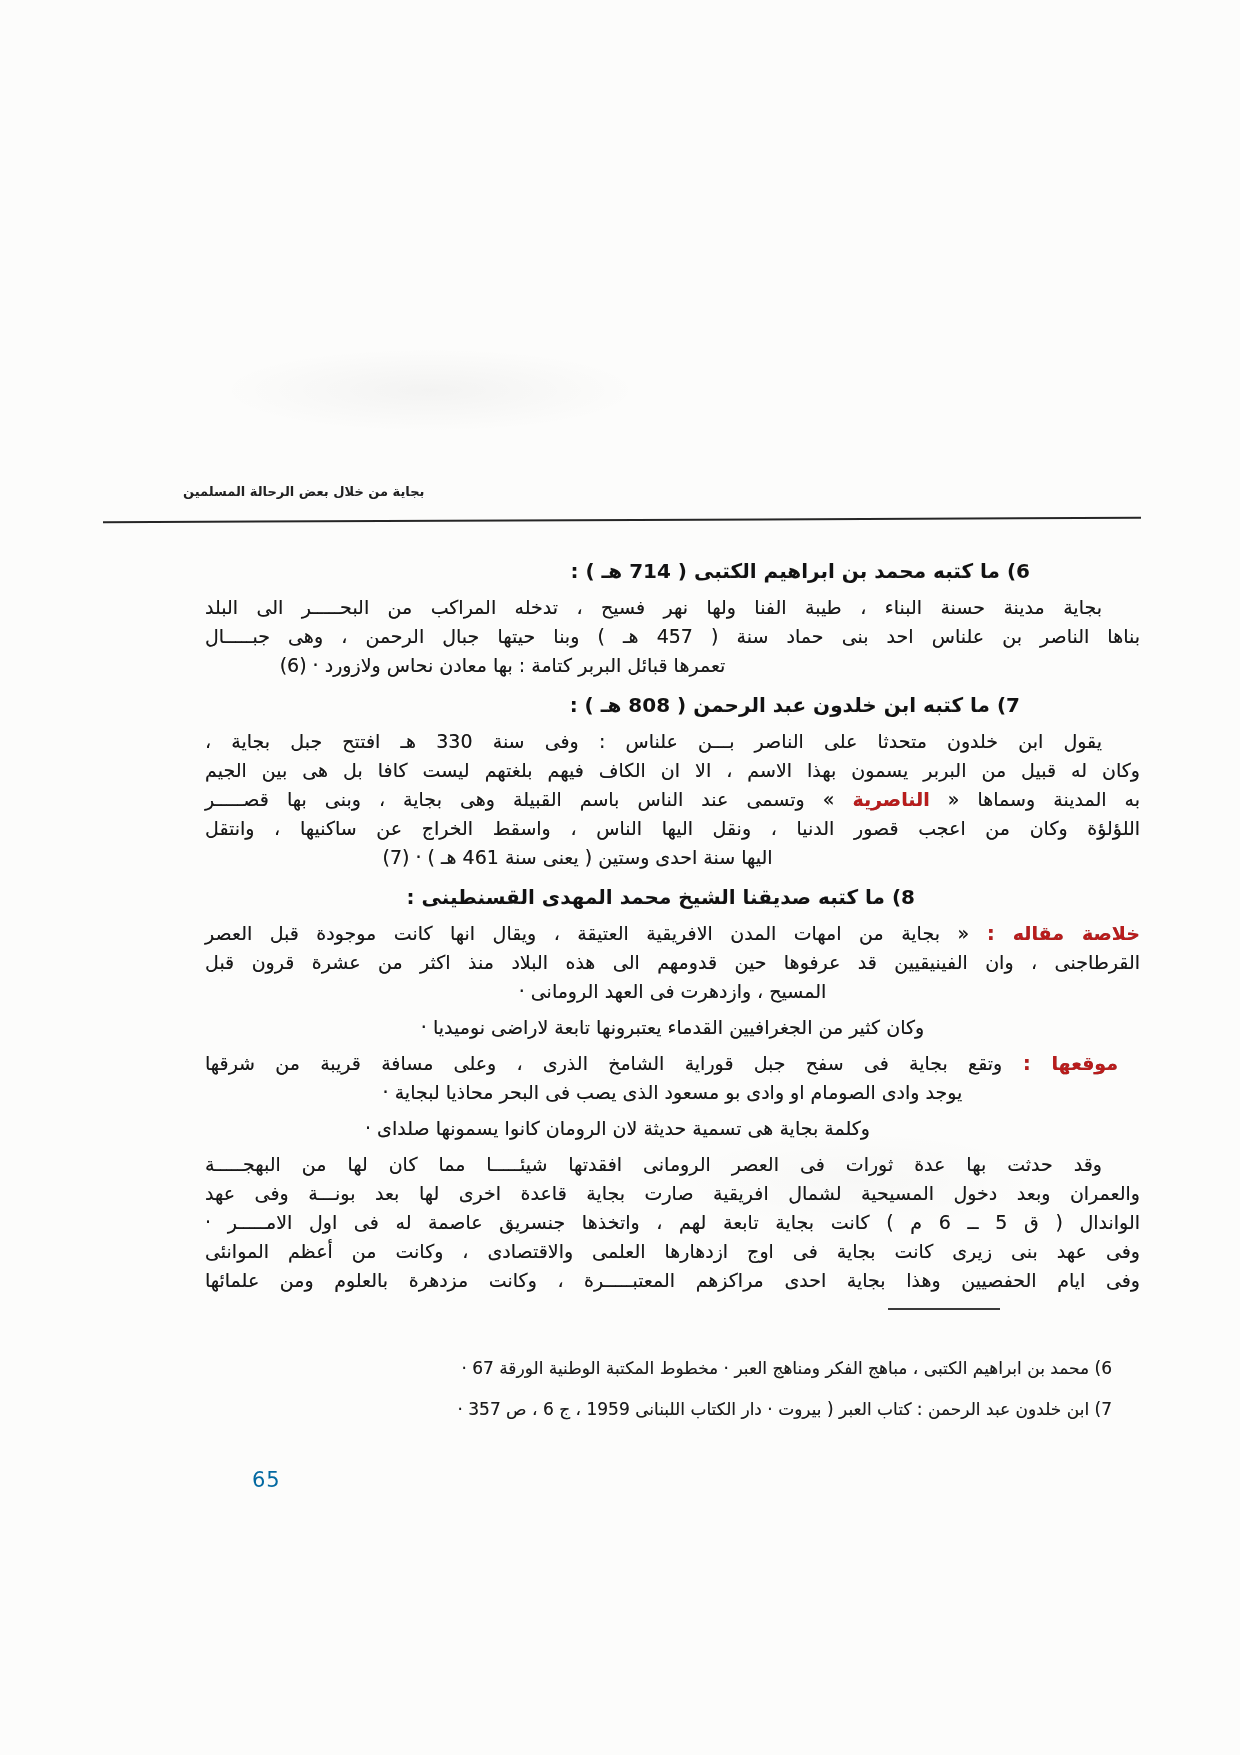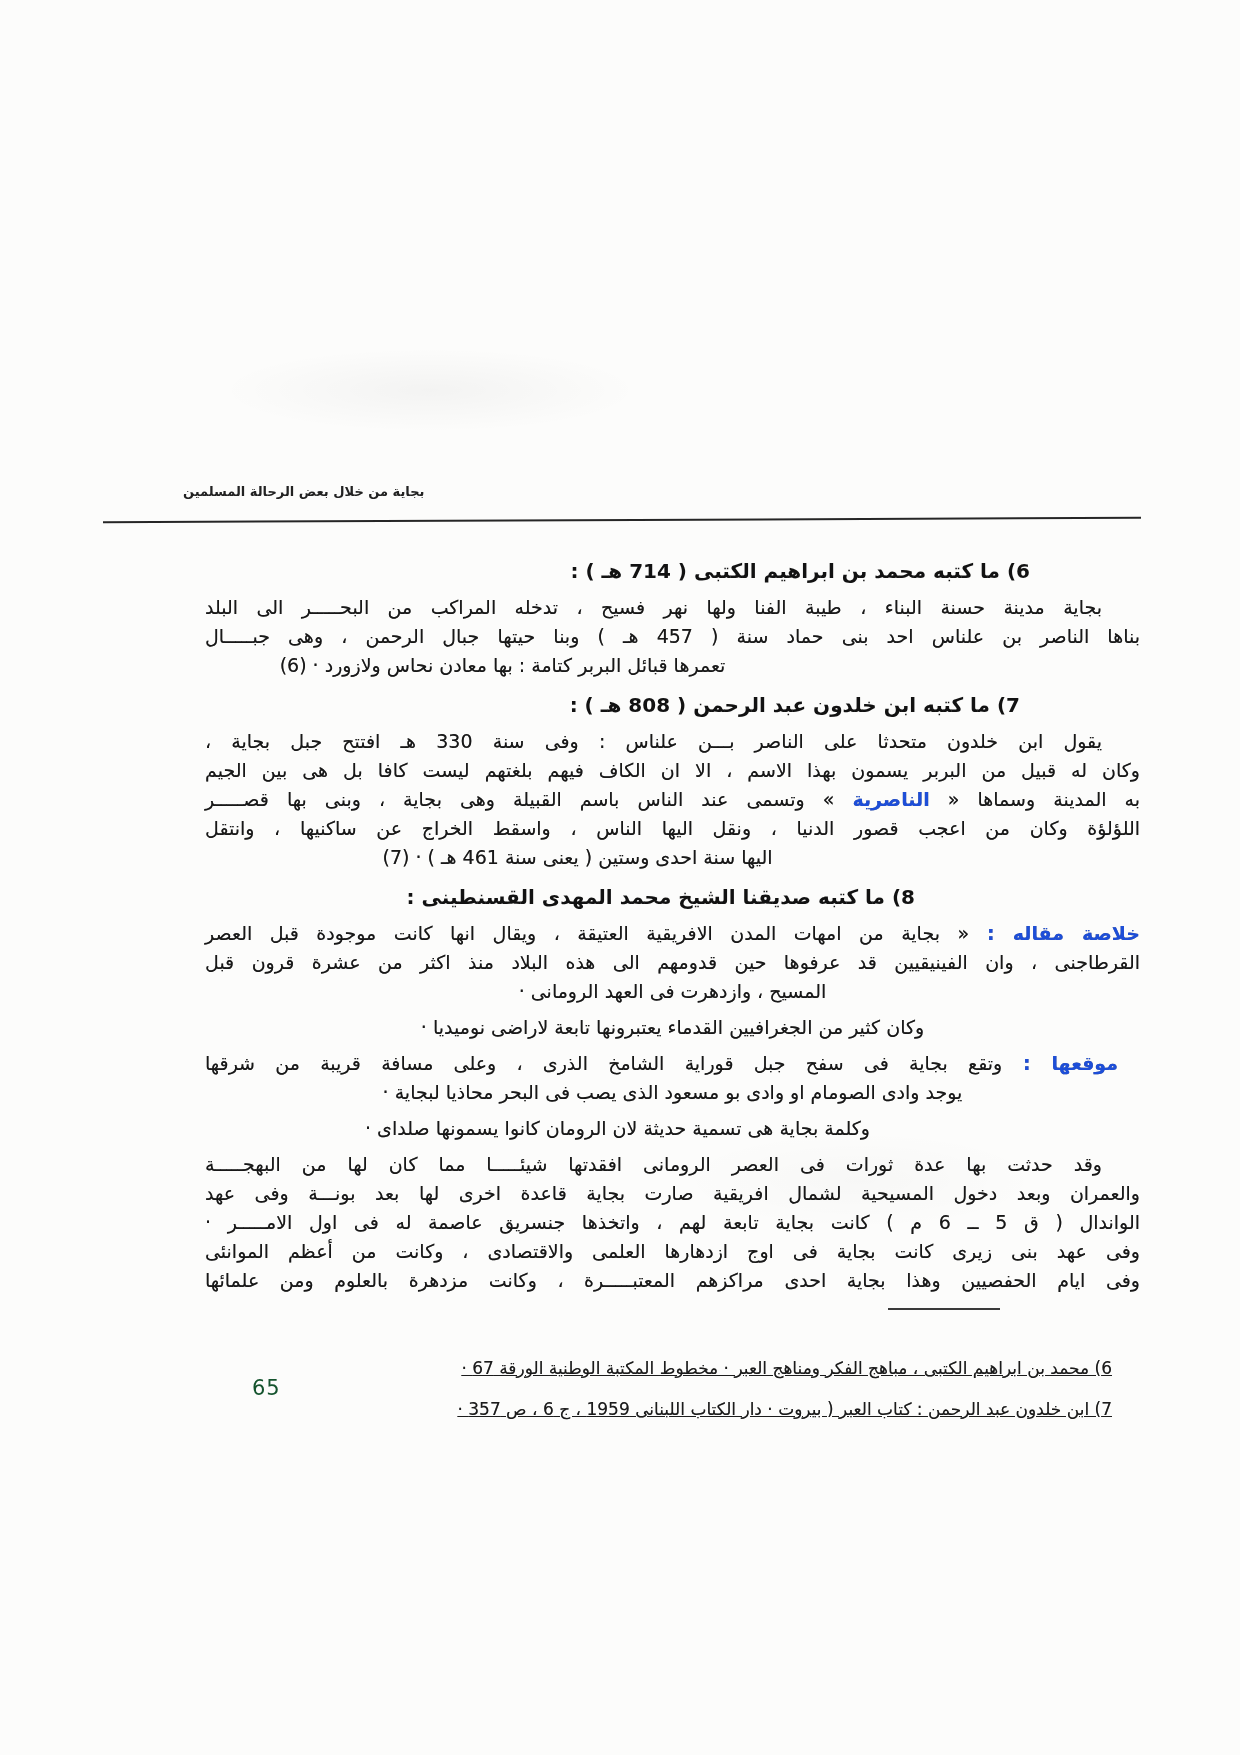--- a/index.html
+++ b/index.html
@@ -47,40 +47,39 @@
     text-align: justify; text-align-last: justify;
     text-shadow: 0 0 0.5px rgba(20,20,20,0.55);
   }
   .cen { text-align: center; text-align-last: center; }
   .shiftL170 { transform: translateX(-170px); }
   .shiftL95  { transform: translateX(-95px); }
   .shiftL55  { transform: translateX(-55px); }
   .ind    { padding-right: 38px; }
   .ind-sm { padding-right: 22px; }
   .mgap   { margin-top: 7px; }
-  .ln b { font-weight: bold; color: #1d4ed8; }
+  .ln b { font-weight: bold; color: #b91c1c; }
 
   
   .fn-sep {
     position: absolute; top: 1308px; left: 888px; width: 112px; height: 0;
     border-top: 2px solid #3a3a3a;
   }
   .footnotes {
     position: absolute; top: 1348px; right: 128px; width: 910px;
     direction: rtl;
-    text-decoration: underline;
   }
   .fn {
     font-size: 17px; line-height: 41px; color: #1b1b1b;
     text-align: right;
     text-shadow: 0 0 0.5px rgba(20,20,20,0.5);
   }
   .page-num {
-    position: absolute; top: 1376px; left: 252px;
-    font-size: 21px; color: #14532d; letter-spacing: 1px;
+    position: absolute; top: 1468px; left: 252px;
+    font-size: 21px; color: #0369a1; letter-spacing: 1px;
   }
 </style>
 </head>
 <body>
 
 <div class="page">
 
   <div class="running-head">بجاية من خلال بعض الرحالة المسلمين</div>
   <div class="head-rule"></div>
 

